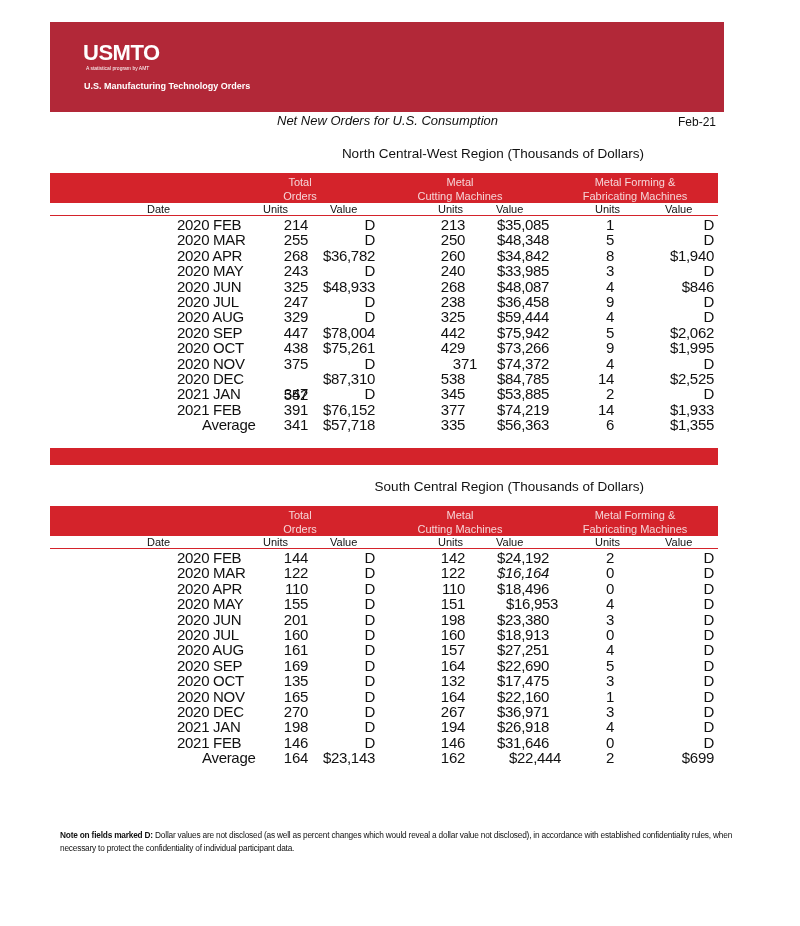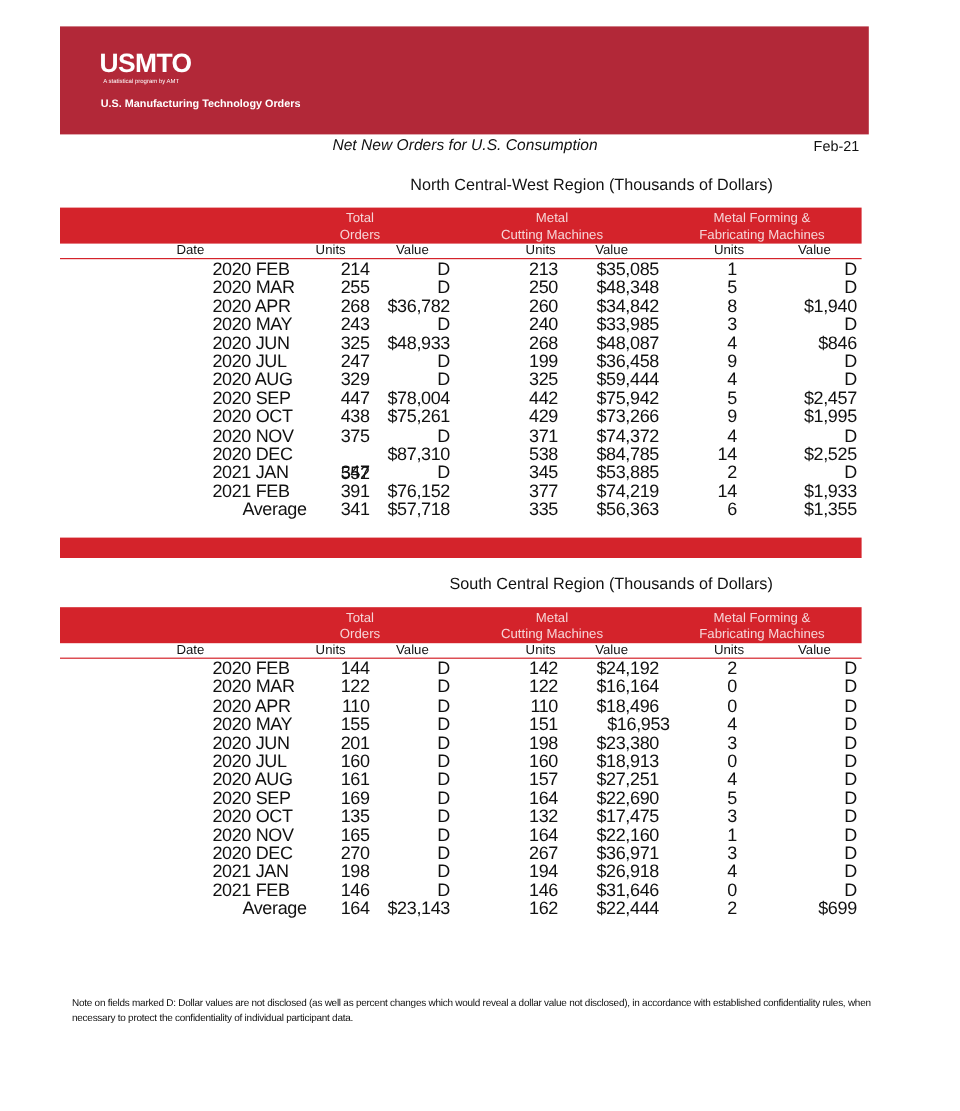--- a/index.html
+++ b/index.html
@@ -13,21 +13,21 @@
   .region-title { position: absolute; width: 644px; left: 0; text-align: right; font-size: 13.5px; }
   .table { position: absolute; left: 50px; width: 668px; }
   .red-hdr { position: relative; height: 30px; background: #d4232b; }
   .grp { position: absolute; color: #f6d5d7; font-size: 11px; text-align: center; line-height: 14px; top: 2px; }
   .subhdr { position: relative; height: 13px; font-size: 11px; border-bottom: 1.5px solid #d4232b; }
   .cell { position: absolute; white-space: nowrap; }
   .row { position: relative; height: 15.4px; font-size: 15px; letter-spacing: -0.3px; }
   .r { text-align: right; }
   .sep-bar { position: absolute; left: 50px; top: 448px; width: 668px; height: 17px; background: #d4232b; }
   .note { position: absolute; left: 60px; top: 829px; width: 680px; font-size: 8.3px; line-height: 13px; letter-spacing: -0.2px; }
-  .note b { font-weight: normal; }
+  .note b { font-weight: bold; }
 </style>
 </head>
 <body>
 
 <div class="banner">
   <div class="logo">USMTO</div>
   <div class="logo-sub">A statistical program by AMT</div>
   <div class="banner-title">U.S. Manufacturing Technology Orders</div>
 </div>
 <div class="subtitle">Net New Orders for U.S. Consumption</div>
@@ -100,57 +100,57 @@
       <span class="cell r" style="right:343px;">$48,933</span>
       <span class="cell r" style="right:253px;">268</span>
       <span class="cell" style="left:447px;">$48,087</span>
       <span class="cell r" style="right:104px;">4</span>
       <span class="cell r" style="right:4px;">$846</span>
     </div>
     <div class="row">
       <span class="cell" style="left:127px;">2020 JUL</span>
       <span class="cell r" style="right:410px;">247</span>
       <span class="cell r" style="right:343px;">D</span>
-      <span class="cell r" style="right:253px;">199</span>
+      <span class="cell r" style="right:253px;">238</span>
       <span class="cell" style="left:447px;">$36,458</span>
       <span class="cell r" style="right:104px;">9</span>
       <span class="cell r" style="right:4px;">D</span>
     </div>
     <div class="row">
       <span class="cell" style="left:127px;">2020 AUG</span>
       <span class="cell r" style="right:410px;">329</span>
       <span class="cell r" style="right:343px;">D</span>
       <span class="cell r" style="right:253px;">325</span>
       <span class="cell" style="left:447px;">$59,444</span>
       <span class="cell r" style="right:104px;">4</span>
       <span class="cell r" style="right:4px;">D</span>
     </div>
     <div class="row">
       <span class="cell" style="left:127px;">2020 SEP</span>
       <span class="cell r" style="right:410px;">447</span>
       <span class="cell r" style="right:343px;">$78,004</span>
       <span class="cell r" style="right:253px;">442</span>
       <span class="cell" style="left:447px;">$75,942</span>
       <span class="cell r" style="right:104px;">5</span>
-      <span class="cell r" style="right:4px;">$2,457</span>
+      <span class="cell r" style="right:4px;">$2,062</span>
     </div>
     <div class="row">
       <span class="cell" style="left:127px;">2020 OCT</span>
       <span class="cell r" style="right:410px;">438</span>
       <span class="cell r" style="right:343px;">$75,261</span>
       <span class="cell r" style="right:253px;">429</span>
       <span class="cell" style="left:447px;">$73,266</span>
       <span class="cell r" style="right:104px;">9</span>
       <span class="cell r" style="right:4px;">$1,995</span>
     </div>
     <div class="row">
       <span class="cell" style="left:127px;">2020 NOV</span>
       <span class="cell r" style="right:410px;">375</span>
       <span class="cell r" style="right:343px;">D</span>
-      <span class="cell r" style="right:253px;">371</span>
+      <span class="cell r" style="right:241px;">371</span>
       <span class="cell" style="left:447px;">$74,372</span>
       <span class="cell r" style="right:104px;">4</span>
       <span class="cell r" style="right:4px;">D</span>
     </div>
     <div class="row">
       <span class="cell" style="left:127px;">2020 DEC</span>
       <span class="cell r" style="right:410px;margin-top:16px;">552</span>
       <span class="cell r" style="right:343px;">$87,310</span>
       <span class="cell r" style="right:253px;">538</span>
       <span class="cell" style="left:447px;">$84,785</span>
@@ -220,21 +220,21 @@
       <span class="cell r" style="right:253px;">142</span>
       <span class="cell" style="left:447px;">$24,192</span>
       <span class="cell r" style="right:104px;">2</span>
       <span class="cell r" style="right:4px;">D</span>
     </div>
     <div class="row">
       <span class="cell" style="left:127px;">2020 MAR</span>
       <span class="cell r" style="right:410px;">122</span>
       <span class="cell r" style="right:343px;">D</span>
       <span class="cell r" style="right:253px;">122</span>
-      <span class="cell" style="left:447px;">$16,164</span>
+      <span class="cell" style="left:447px;font-style:italic;">$16,164</span>
       <span class="cell r" style="right:104px;">0</span>
       <span class="cell r" style="right:4px;">D</span>
     </div>
     <div class="row">
       <span class="cell" style="left:127px;">2020 APR</span>
       <span class="cell r" style="right:410px;">110</span>
       <span class="cell r" style="right:343px;">D</span>
       <span class="cell r" style="right:253px;">110</span>
       <span class="cell" style="left:447px;">$18,496</span>
       <span class="cell r" style="right:104px;">0</span>
@@ -328,19 +328,19 @@
       <span class="cell r" style="right:253px;">146</span>
       <span class="cell" style="left:447px;">$31,646</span>
       <span class="cell r" style="right:104px;">0</span>
       <span class="cell r" style="right:4px;">D</span>
     </div>
     <div class="row">
       <span class="cell" style="left:152px;">Average</span>
       <span class="cell r" style="right:410px;">164</span>
       <span class="cell r" style="right:343px;">$23,143</span>
       <span class="cell r" style="right:253px;">162</span>
-      <span class="cell" style="left:447px;">$22,444</span>
+      <span class="cell" style="left:459px;">$22,444</span>
       <span class="cell r" style="right:104px;">2</span>
       <span class="cell r" style="right:4px;">$699</span>
     </div>
   </div>
 
 <div class="note"><b>Note on fields marked D:</b><span> Dollar values are not disclosed (as well as percent changes which would reveal a dollar value not disclosed), in accordance with established confidentiality rules, when necessary to protect the confidentiality of individual participant data.</span></div>
 
 </body></html>

